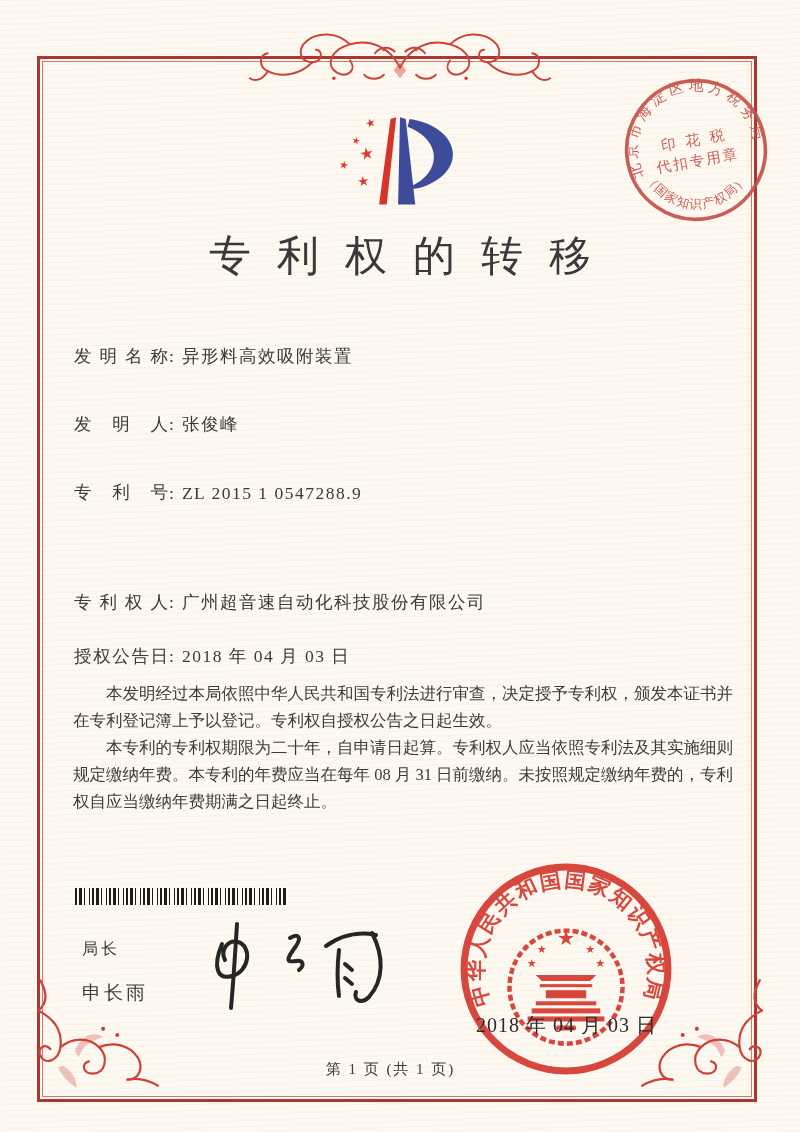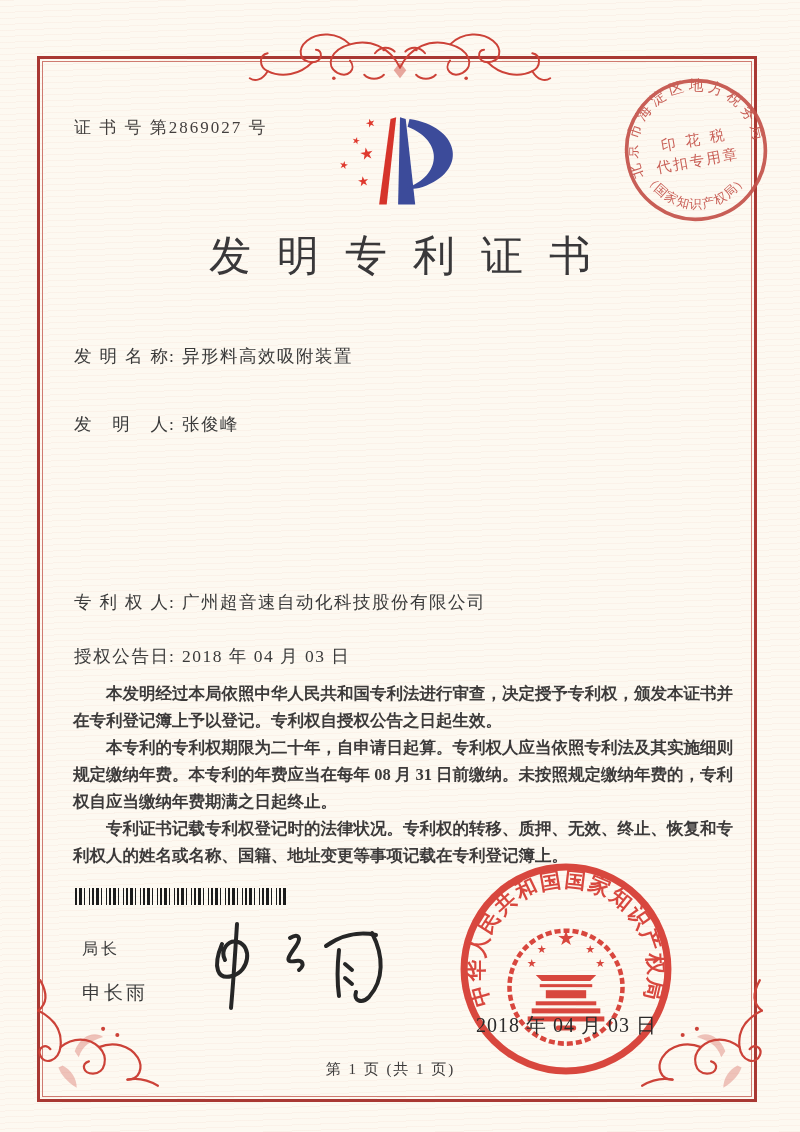--- a/index.html
+++ b/index.html
@@ -49,21 +49,21 @@
   .f-row{position:absolute;left:74px;font-size:17.5px;color:#3a3a3a;white-space:nowrap;}
   .f-label{
     display:inline-block;width:94px;vertical-align:bottom;
     text-align:justify;text-align-last:justify;
   }
   .f-colon{margin:0 8px 0 1px;}
   .f-value{letter-spacing:1.5px;}
   
   .body-text{
     position:absolute;left:73px;top:680px;width:660px;
-    font-size:16.5px;line-height:27px;text-align:justify;color:#3c3a3a;font-weight:bold;
+    font-size:16.5px;line-height:27px;text-align:justify;color:#3c3a3a;
   }
   .body-text p{margin:0;text-indent:2em;}
   
   .barcode{
     position:absolute;left:75px;top:888px;width:212px;height:17px;
     background-image:
       repeating-linear-gradient(90deg,#1c1c1c 0 2px,transparent 2px 4px,
         #1c1c1c 4px 7px,transparent 7px 9px,#1c1c1c 9px 10px,transparent 10px 14px,
         #1c1c1c 14px 15px,transparent 15px 17px);
   }
@@ -129,21 +129,20 @@
       <path class="red-line" d="M 30,74 C 42,64 58,64 68,74 C 78,84 74,100 62,100 C 52,100 50,90 58,88"></path>
       <path class="red-line" d="M 68,74 C 82,68 98,72 106,84 C 112,94 108,106 96,106"></path>
       <path class="red-line" d="M 96,106 C 106,104 116,106 126,112"></path>
       <path d="M 44,78 C 50,62 64,58 72,64 C 60,68 52,72 48,84 Z" fill="rgba(204,66,56,.30)"></path>
       <path d="M 32,92 C 40,96 46,104 46,114 C 36,108 30,100 28,94 Z" fill="rgba(204,66,56,.30)"></path>
       <circle class="red-fill" cx="72" cy="56" r="2"></circle>
       <circle class="red-fill" cx="86" cy="62" r="2"></circle>
     </g>
   </svg>
 
-  <div class="cert-no">证 书 号 第2869027 号</div>
 
   <svg class="logo" viewBox="0 0 160 120" xmlns="http://www.w3.org/2000/svg">
     <text x="50" y="26" font-size="12" fill="#df392e" text-anchor="middle" transform="rotate(-18 50 26)">★</text>
     <text x="33" y="44" font-size="10" fill="#df392e" text-anchor="middle" transform="rotate(14 33 44)">★</text>
     <text x="46" y="60" font-size="17" fill="#df392e" text-anchor="middle" transform="rotate(-10 46 60)">★</text>
     <text x="20" y="70" font-size="11" fill="#df392e" text-anchor="middle" transform="rotate(12 20 70)">★</text>
     <text x="42" y="88" font-size="14" fill="#df392e" text-anchor="middle" transform="rotate(-8 42 88)">★</text>
     <polygon points="70,18 76,16 66,108 58,108" fill="#d6342b"></polygon>
     <polygon points="80,16 86,18 96,108 78,108" fill="#3c4b9a"></polygon>
     <path d="M 90,18 C 142,26 152,70 108,88 C 98,92 92,92 88,90 C 122,78 128,42 88,26 Z" fill="#3c4b9a"></path>
@@ -158,39 +157,41 @@
     <text font-size="14" fill="#c4524a" letter-spacing="4" font-family="Liberation Serif,serif">
       <textPath href="#taxTop" startOffset="4">北京市海淀区地方税务局</textPath>
     </text>
     <text font-size="12" fill="#c4524a" letter-spacing="1" font-family="Liberation Serif,serif">
       <textPath href="#taxBot" startOffset="2">（国家知识产权局）</textPath>
     </text>
     <text x="80" y="75" font-size="14" fill="#c4524a" text-anchor="middle" letter-spacing="3">印 花 税</text>
     <text x="80" y="95" font-size="14" fill="#c4524a" text-anchor="middle" letter-spacing="2">代扣专用章</text>
   </svg>
 
-  <div class="title">发明专利证书</div>
+  <div class="title">专利权的转移</div>
 
   <div class="f-row" style="top:412px">
     <span class="f-label">发明人</span><span class="f-colon">:</span><span class="f-value">张俊峰</span>
   </div>
   <div class="f-row" style="top:344px">
     <span class="f-label">发明名称</span><span class="f-colon">:</span><span class="f-value">异形料高效吸附装置</span>
+  </div>
+  <div class="f-row" style="top:480px">
+    <span class="f-label">专利号</span><span class="f-colon">:</span><span class="f-value">ZL 2015 1 0547288.9</span>
   </div>
   <div class="f-row" style="top:590px">
     <span class="f-label">专利权人</span><span class="f-colon">:</span><span class="f-value">广州超音速自动化科技股份有限公司</span>
   </div>
   <div class="f-row" style="top:644px">
     <span class="f-label">授权公告日</span><span class="f-colon">:</span><span class="f-value">2018 年 04 月 03 日</span>
   </div>
 
   <div class="body-text">
     <p>本发明经过本局依照中华人民共和国专利法进行审查，决定授予专利权，颁发本证书并在专利登记簿上予以登记。专利权自授权公告之日起生效。</p>
     <p>本专利的专利权期限为二十年，自申请日起算。专利权人应当依照专利法及其实施细则规定缴纳年费。本专利的年费应当在每年 08 月 31 日前缴纳。未按照规定缴纳年费的，专利权自应当缴纳年费期满之日起终止。</p>
-    <p>专利证书记载专利权登记时的法律状况。专利权的转移、质押、无效、终止、恢复和专利权人的姓名或名称、国籍、地址变更等事项记载在专利登记簿上。</p>
   </div>
 
   <div class="barcode"></div>
 
   <div class="signer-title">局长</div>
   <div class="signer-name">申长雨</div>
 
   <svg class="signature-svg" viewBox="0 0 200 98" xmlns="http://www.w3.org/2000/svg">
     <g stroke="#262626" stroke-width="4" fill="none" stroke-linecap="round" stroke-linejoin="round">
       <path d="M 39,8 C 37,40 35,70 33,92"></path>

